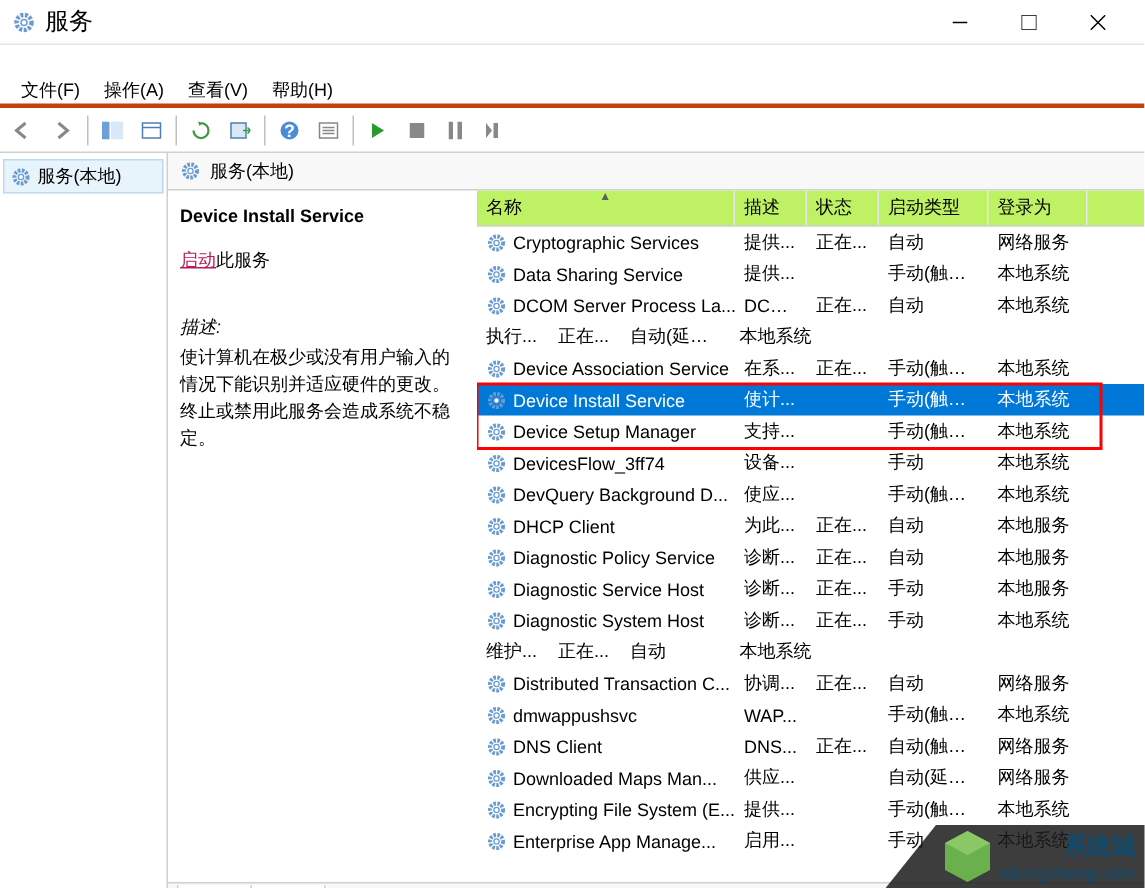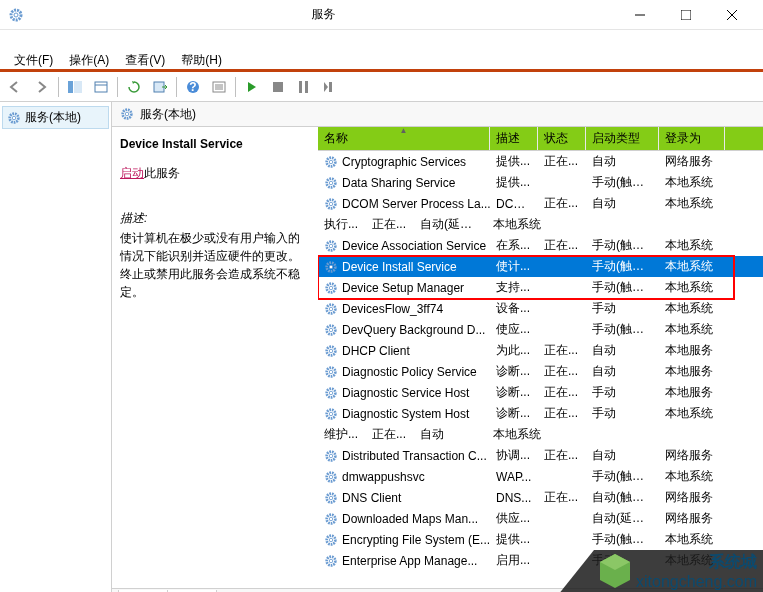--- a/index.html
+++ b/index.html
@@ -1,21 +1,21 @@
 <!DOCTYPE html>
 <html><head>
 <meta charset="utf-8">
 <style>
 * { box-sizing: border-box; margin: 0; padding: 0; font-family: "Microsoft YaHei", "Segoe UI", sans-serif; font-size: 12px; }
 body { width: 763px; height: 592px; background: #fff; position: relative; overflow: hidden; }
 
 
 .titlebar { height: 30px; display: flex; align-items: center; padding: 0 8px; border-bottom: 1px solid #e5e5e5; }
 .titlebar .ticon { width: 16px; height: 16px; margin-right: 6px; }
-.titlebar .title { flex: 1; font-size: 12px; text-align: center; }
+.titlebar .title { flex: 1; font-size: 16px; }
 .winbtns { display: flex; }
 .winbtns div { width: 46px; height: 30px; display: flex; align-items: center; justify-content: center; color: #333; }
 
 
 .menubar { height: 22px; display: flex; align-items: flex-start; padding: 0 6px; border-bottom: 3px solid #c2410c; margin-top: 20px; }
 .menubar span { padding: 2px 8px; cursor: default; }
 
 
 .toolbar { height: 30px; display: flex; align-items: center; padding: 2px 4px; border-bottom: 1px solid #d0d0d0; gap: 2px; }
 .toolbar .btn { width: 24px; height: 24px; display: flex; align-items: center; justify-content: center; border: 1px solid transparent; }
@@ -32,21 +32,21 @@
 
 
 .content-body { flex: 1; display: flex; overflow: hidden; }
 .detail-pane { width: 206px; padding: 10px 8px; border-right: 0; }
 .detail-pane h3 { font-size: 12px; font-weight: bold; margin-bottom: 14px; }
 .detail-pane a { color: #be185d; text-decoration: underline; }
 .detail-pane .desc-label { margin-top: 28px; margin-bottom: 2px; font-style: italic; }
 .detail-pane .desc-text { line-height: 1.5; }
 
 .list-pane { flex: 1; display: flex; flex-direction: column; overflow: hidden; position: relative; }
-.list-header { display: flex; border-bottom: 1px solid #d0d0d0; background: #84cc16; flex-shrink: 0; }
+.list-header { display: flex; border-bottom: 1px solid #d0d0d0; background: #bef264; flex-shrink: 0; }
 .list-header .col { padding: 3px 6px; border-right: 1px solid #e8e8e8; font-weight: normal; position: relative; }
 .list-header .col.sorted::after { content: "▲"; font-size: 8px; position: absolute; top: -1px; left: 50%; transform: translateX(-50%); color: #606060; }
 .col-name { width: 172px; }
 .col-desc { width: 48px; }
 .col-status { width: 48px; }
 .col-startup { width: 73px; }
 .col-logon { width: 66px; }
 
 .list-body { flex: 1; overflow-y: scroll; overflow-x: hidden; }
 .row { display: flex; align-items: center; height: 21px; }
@@ -68,21 +68,21 @@
 
 .list-body::-webkit-scrollbar { width: 17px; }
 .list-body::-webkit-scrollbar-track { background: #f0f0f0; }
 .list-body::-webkit-scrollbar-thumb { background: #c0c0c0; }
 .list-body::-webkit-scrollbar-button { background: #f0f0f0; height: 17px; }
 
 
 .watermark { position: absolute; right: 0; bottom: 0; color: #0c4a6e; font-size: 13px; font-weight: bold; display: flex; align-items: center; pointer-events: none; }
 .watermark .wm-bg { position: absolute; inset: 0; }
 .watermark .wm-text { position: relative; padding-right: 6px; text-align: right; }
-.watermark .url { font-size: 16px; font-weight: normal; }
+.watermark .url { font-size: 12px; font-weight: normal; }
 
 
 .gear-icon { width: 14px; height: 14px; flex-shrink: 0; }
 </style>
 </head>
 <body>
 
 <div class="titlebar">
   <svg class="ticon gear-icon" viewBox="0 0 16 16">
       <circle cx="8" cy="8" r="5" fill="none" stroke="#6a9bd1" stroke-width="3" stroke-dasharray="2 1"></circle>

